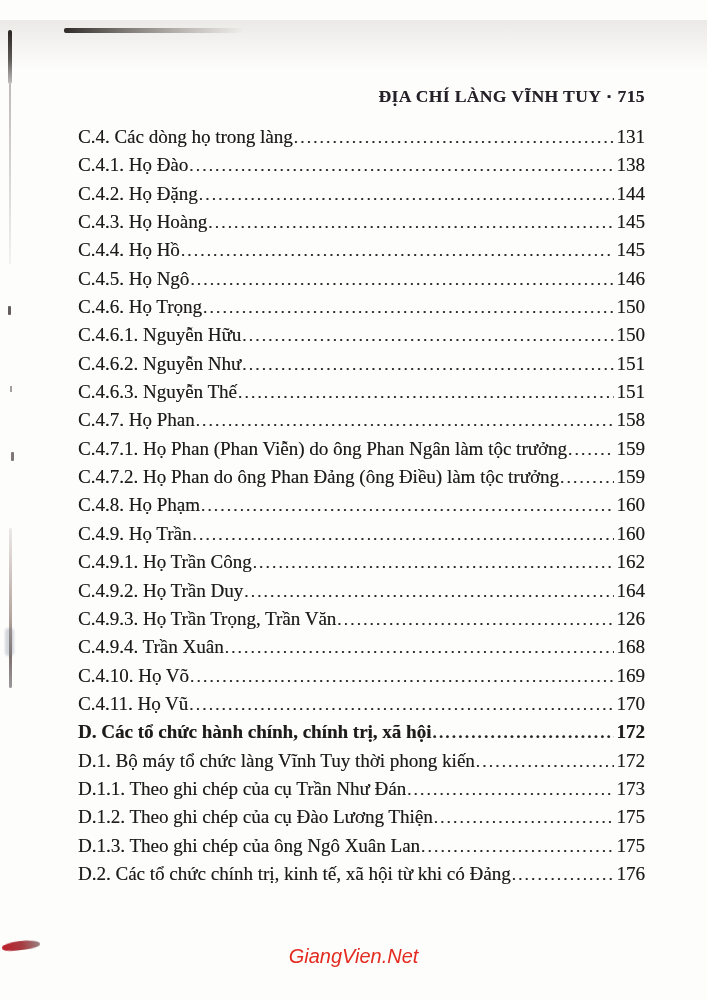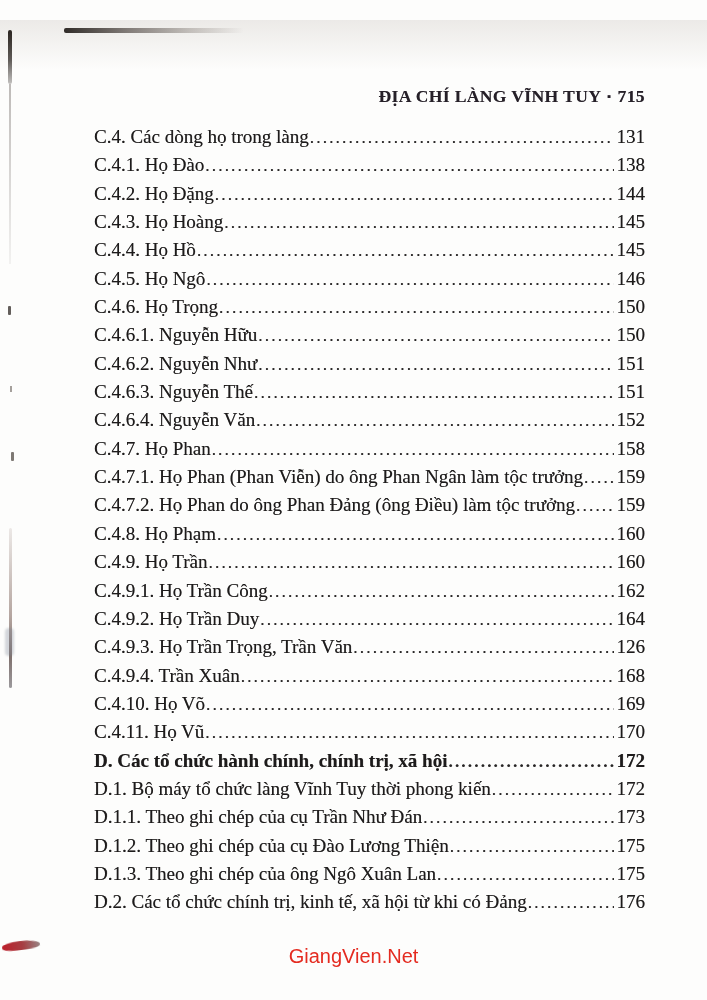--- a/index.html
+++ b/index.html
@@ -33,39 +33,38 @@
     position:absolute;right:62px;top:86px;text-align:right;
     font-size:17.5px;font-weight:bold;letter-spacing:.4px;color:#262028;
     text-shadow:.2px .2px .35px rgba(25,20,30,.45);
     white-space:nowrap;
   }
   #header .sep{font-size:11px;vertical-align:2px;margin:0 6px;}
   
   #toc{
     position:absolute;left:78px;right:62px;top:123px;
     text-shadow:.2px .2px .35px rgba(20,18,18,.5);
-    margin-left:16px;
   }
   .toc-row{
     display:flex;align-items:baseline;height:28.35px;line-height:28.35px;
     font-size:19px;white-space:nowrap;
   }
   .toc-row.bold{font-weight:bold;}
   .toc-row .lbl{flex:0 0 auto;}
   .toc-row .dots{flex:1 1 auto;overflow:hidden;margin:0 1px;color:#272525;}
   .toc-row .dots::after{
     content:"........................................................................................................................";
     letter-spacing:2.2px;font-size:17px;
   }
   .toc-row .pg{flex:0 0 auto;text-align:right;min-width:30px;}
   
   #footer{
     position:absolute;left:0;right:0;top:945px;text-align:center;
     font-family:"Liberation Sans","DejaVu Sans",sans-serif;
-    font-size:20px;color:#e42b20;
+    font-size:20px;color:#e42b20;font-style:italic;
   }
 </style>
 </head>
 <body>
 
 <div class="art" id="top-shade"></div>
 <div class="art" id="streak-top"></div>
 <div class="art" id="edge-line-top"></div>
 <div class="art" id="edge-line-tail"></div>
 <div class="art" id="mark-1"></div>
@@ -124,25 +123,20 @@
       <span class="lbl">C.4.6.2. Nguyễn Như</span>
       <span class="dots"></span>
       <span class="pg">151</span>
     </div>
     <div class="toc-row">
       <span class="lbl">C.4.6.3. Nguyễn Thế</span>
       <span class="dots"></span>
       <span class="pg">151</span>
     </div>
     <div class="toc-row">
-      <span class="lbl">C.4.6.4. Nguyễn Văn</span>
-      <span class="dots"></span>
-      <span class="pg">152</span>
-    </div>
-    <div class="toc-row">
       <span class="lbl">C.4.7. Họ Phan</span>
       <span class="dots"></span>
       <span class="pg">158</span>
     </div>
     <div class="toc-row">
       <span class="lbl">C.4.7.1.  Họ Phan (Phan Viễn) do ông Phan Ngân làm tộc trưởng</span>
       <span class="dots"></span>
       <span class="pg">159</span>
     </div>
     <div class="toc-row">

